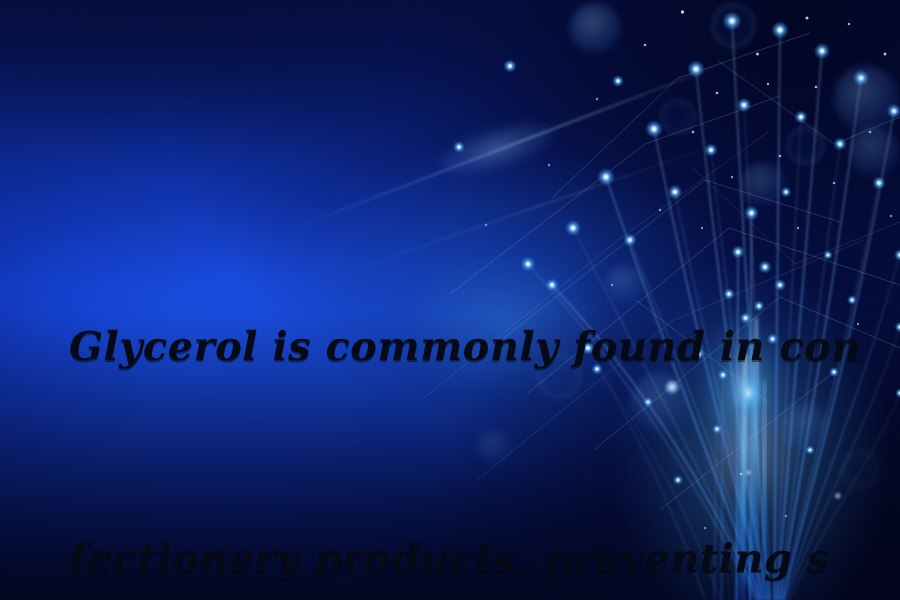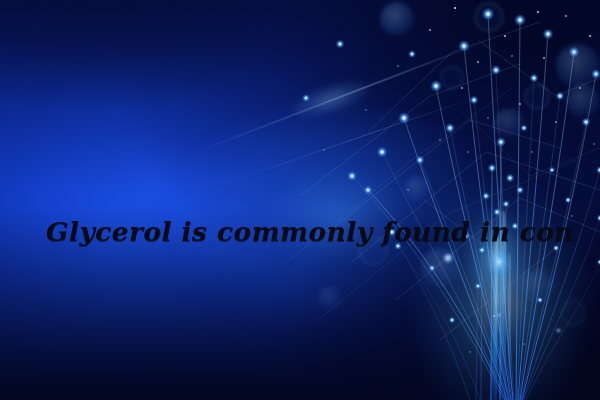--- a/index.html
+++ b/index.html
@@ -339,16 +339,17 @@
   <div class="bokeh soft" style="left:420px; top:248px; width:40px; height:40px; opacity:0.46;"></div>
   <div class="bokeh soft" style="left:520px; top:268px; width:34px; height:34px; opacity:0.36;"></div>
   <div class="bokeh ring" style="left:560px; top:300px; width:26px; height:26px; opacity:0.28;"></div>
   <div class="bokeh soft" style="left:318px; top:286px; width:24px; height:24px; opacity:0.30;"></div>
   <div class="bokeh bright" style="left:443px; top:253px; width:10px; height:10px;"></div>
   <div class="bokeh bright" style="left:556px; top:328px; width:5px;  height:5px; opacity:0.75;"></div>
   <div class="bokeh bright" style="left:497px; top:313px; width:4px;  height:4px; opacity:0.8;"></div>
 
   <div id="caption">
     <span class="cap-line">Glycerol is commonly found in con</span>
+    <span class="cap-line">fectionery products, preventing s</span>
     
   </div>
 
 </div>
 
 </body></html>

